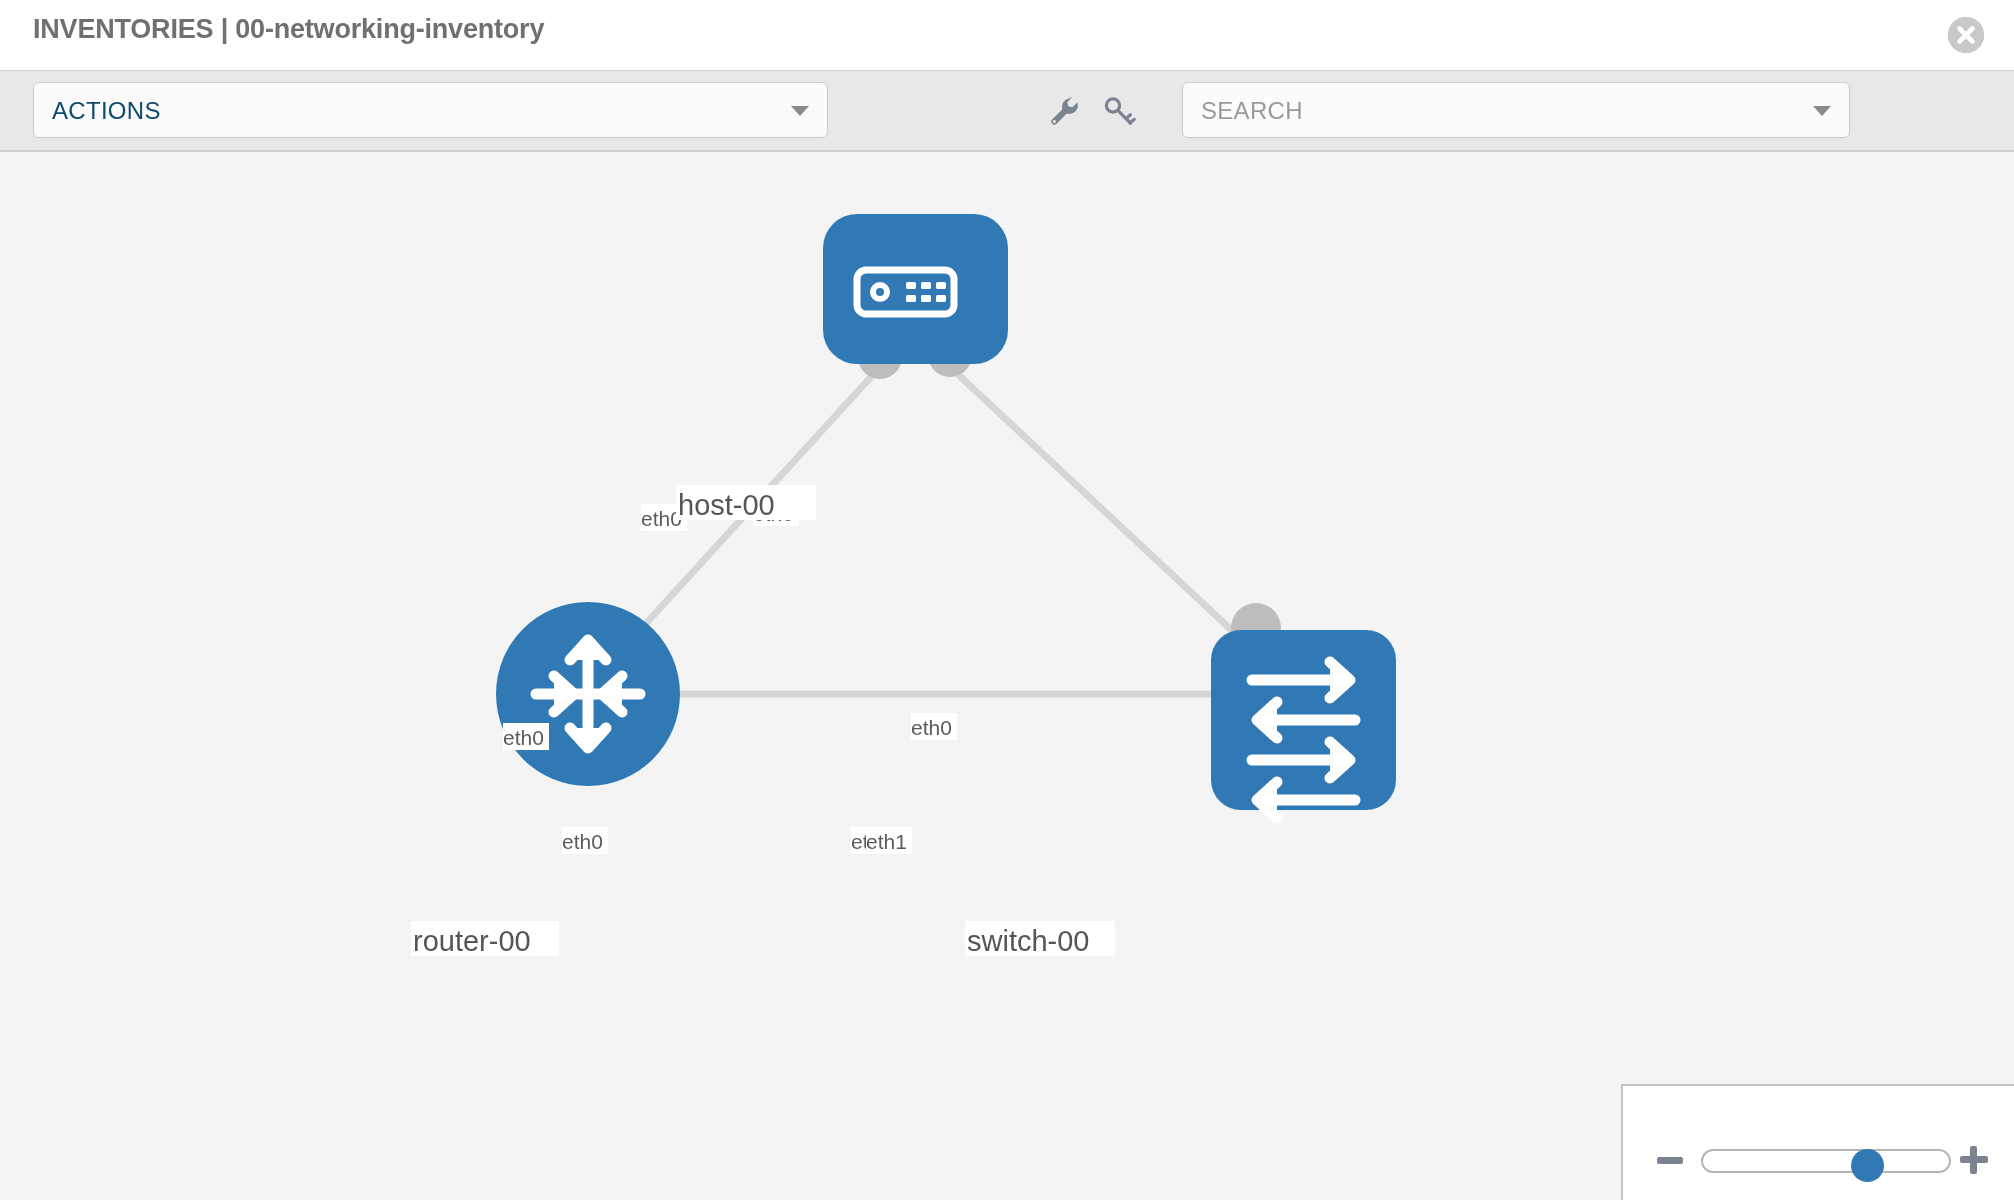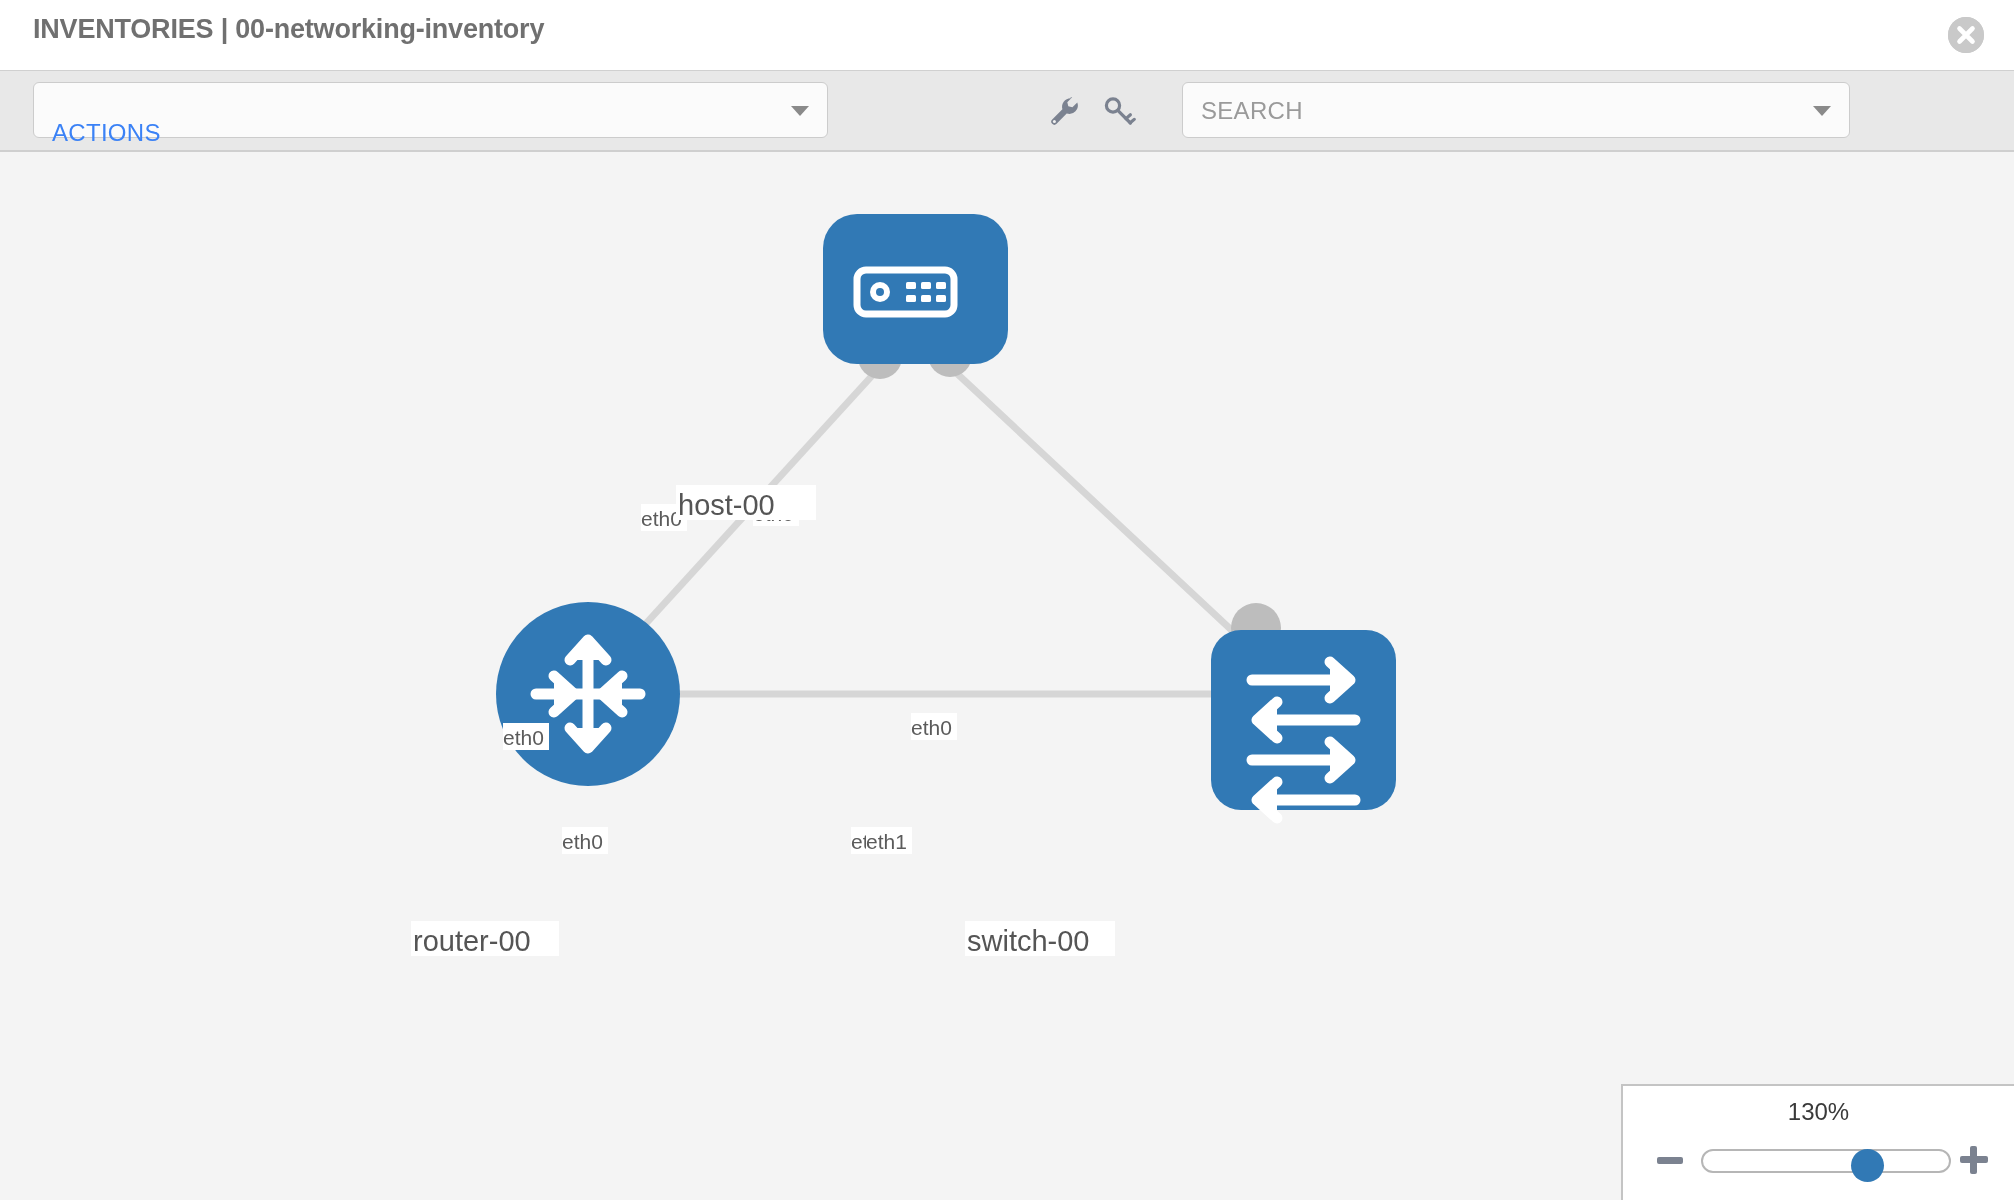--- a/index.html
+++ b/index.html
@@ -67,23 +67,22 @@
     border: 1px solid #ccc;
     border-radius: 6px;
     box-sizing: border-box;
     cursor: pointer;
   }
   .actions-label {
     position: absolute;
     left: 18px;
     top: 14px;
     font-size: 24px;
-    color: #3b82f6;
+    color: #0c4a6e;
     letter-spacing: 0.3px;
-    margin-top: 22px;
   }
   .caret {
     position: absolute;
     right: 18px;
     top: 23px;
     width: 0; height: 0;
     border-left: 9px solid transparent;
     border-right: 9px solid transparent;
     border-top: 10px solid #8a8a8a;
   }
@@ -374,21 +373,20 @@
       <text class="node-label" x="413" y="799">router-00</text>
 
       <rect class="label-bg" x="965" y="769" width="150" height="35"></rect>
       <text class="node-label" x="967" y="799">switch-00</text>
     </g>
 
   </svg>
 </div>
 
 <div class="zoom-panel">
-  <div class="zoom-pct">130%</div>
   <div class="zoom-row">
     <div class="zoom-minus"></div>
     <div class="zoom-track">
       <div class="zoom-thumb"></div>
     </div>
     <div class="zoom-plus"></div>
   </div>
 </div>
 
 </body></html>

